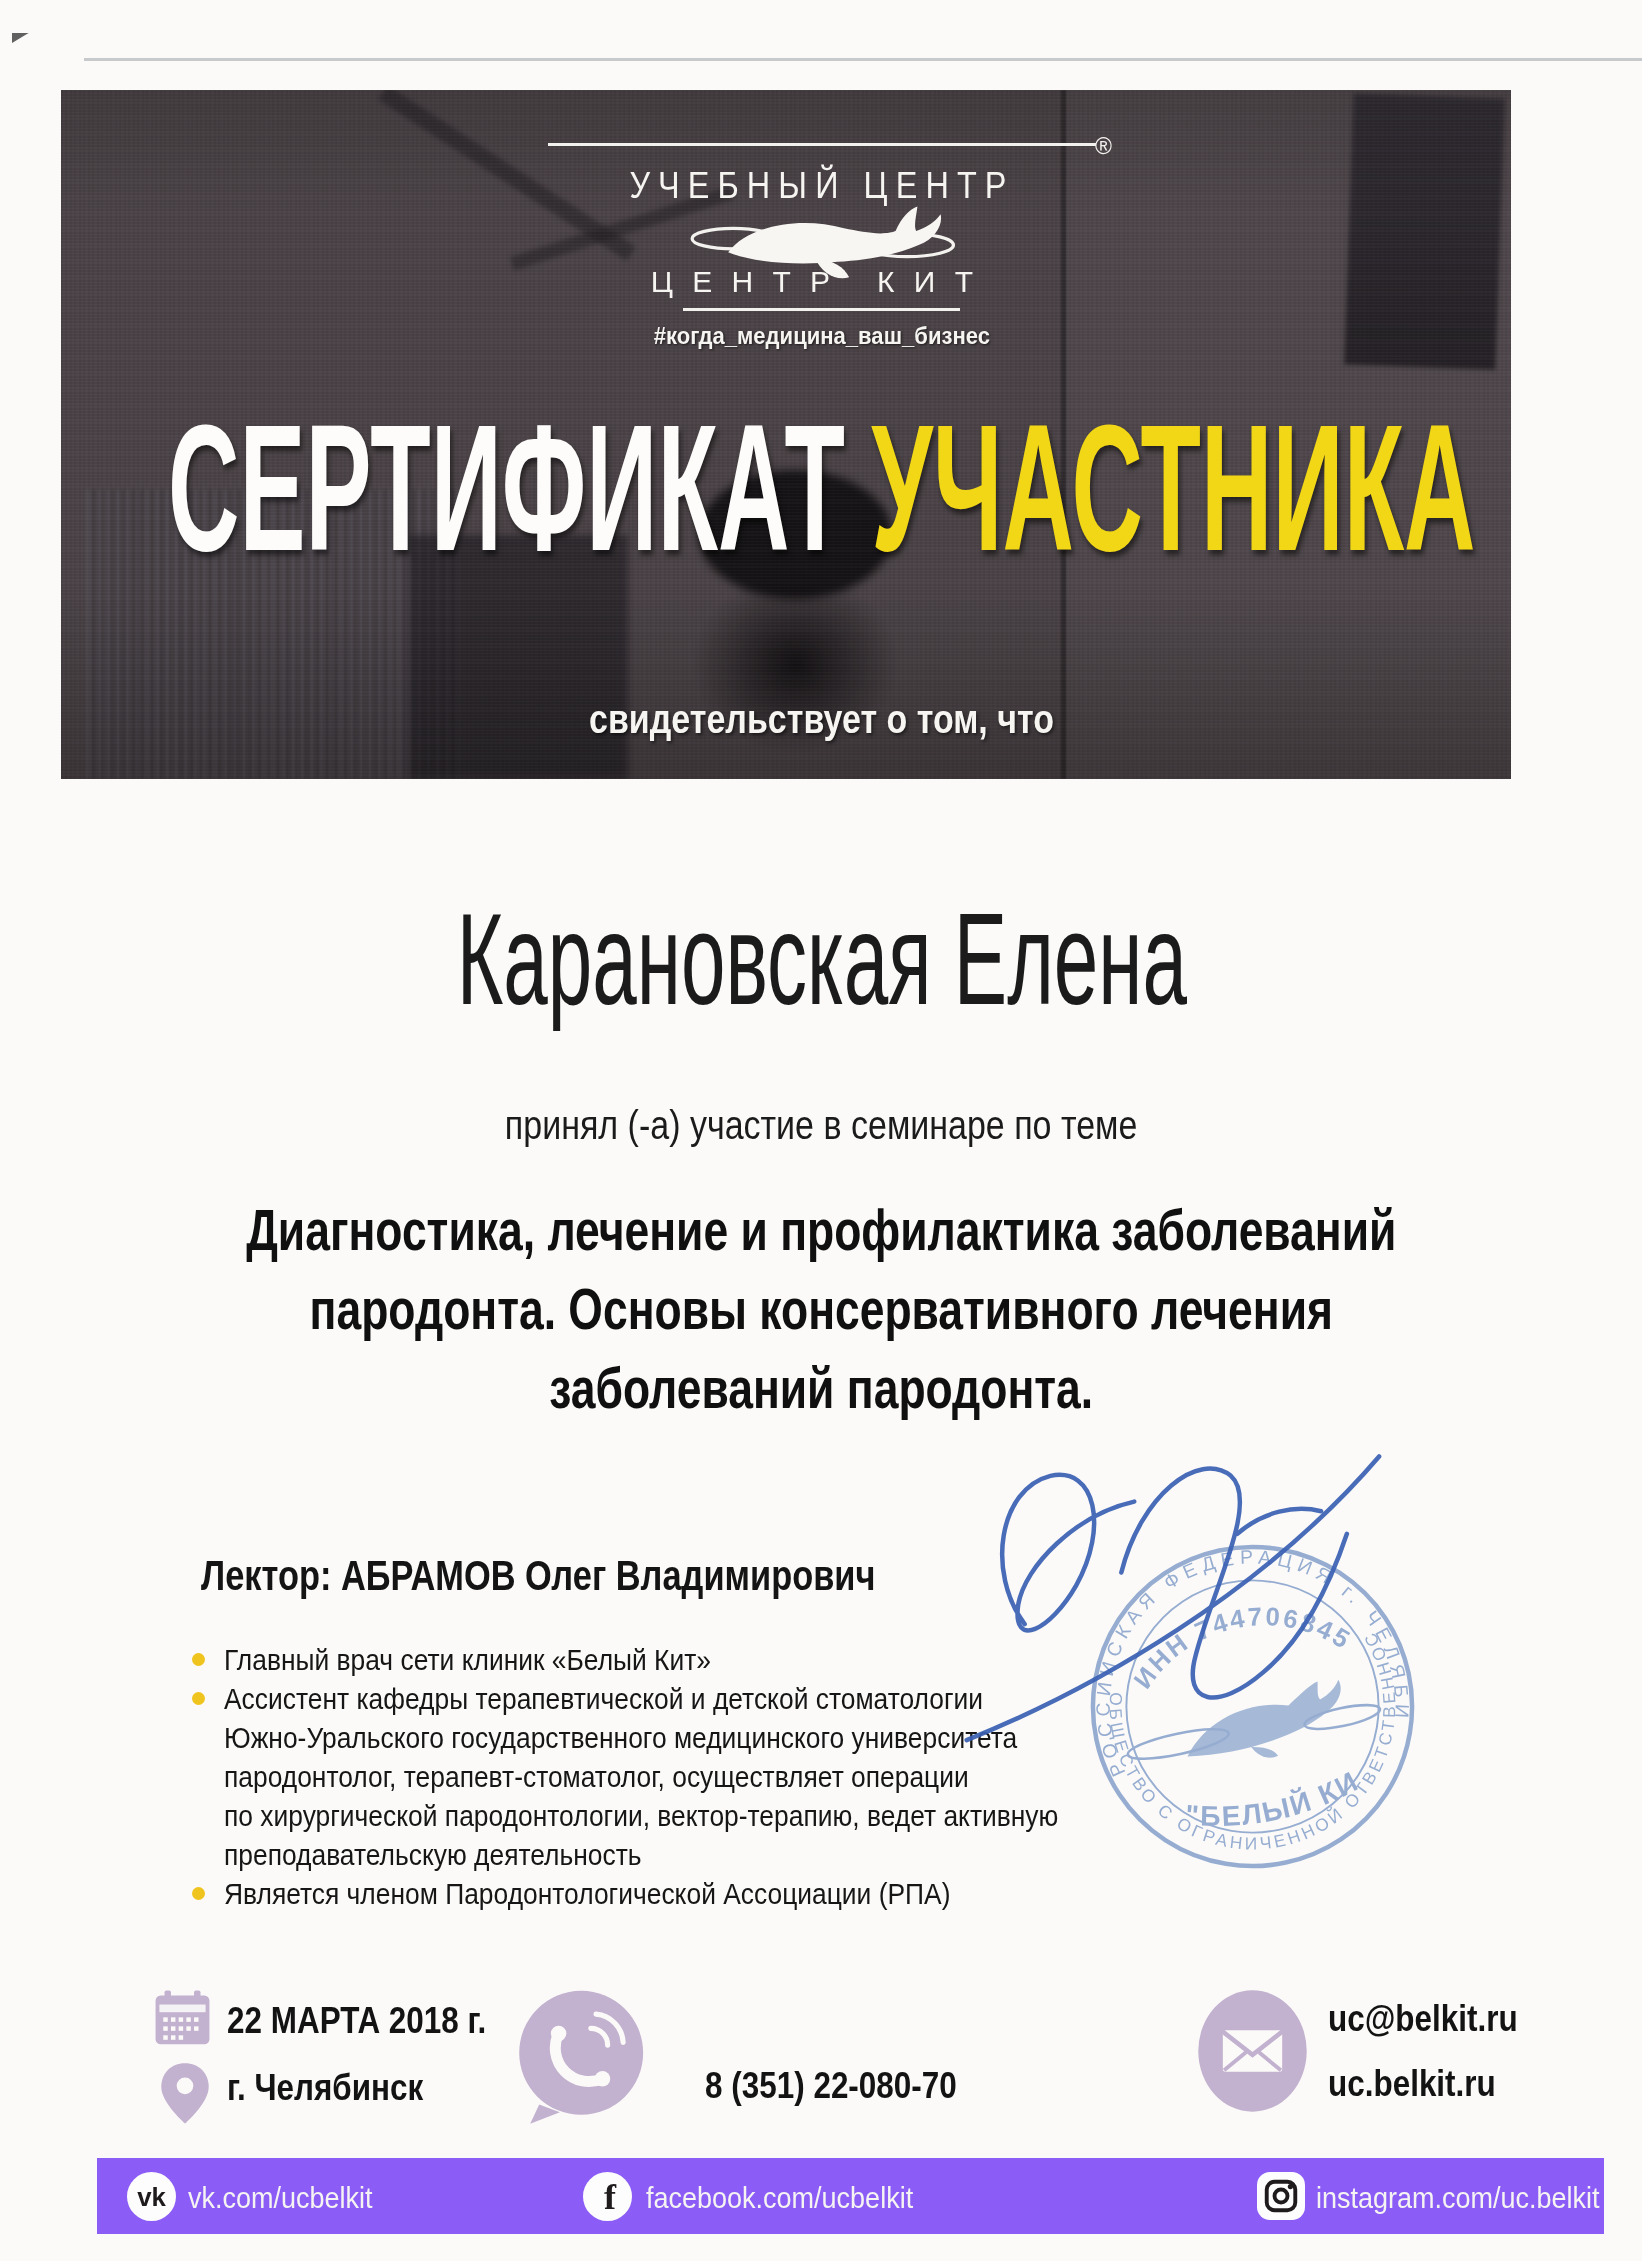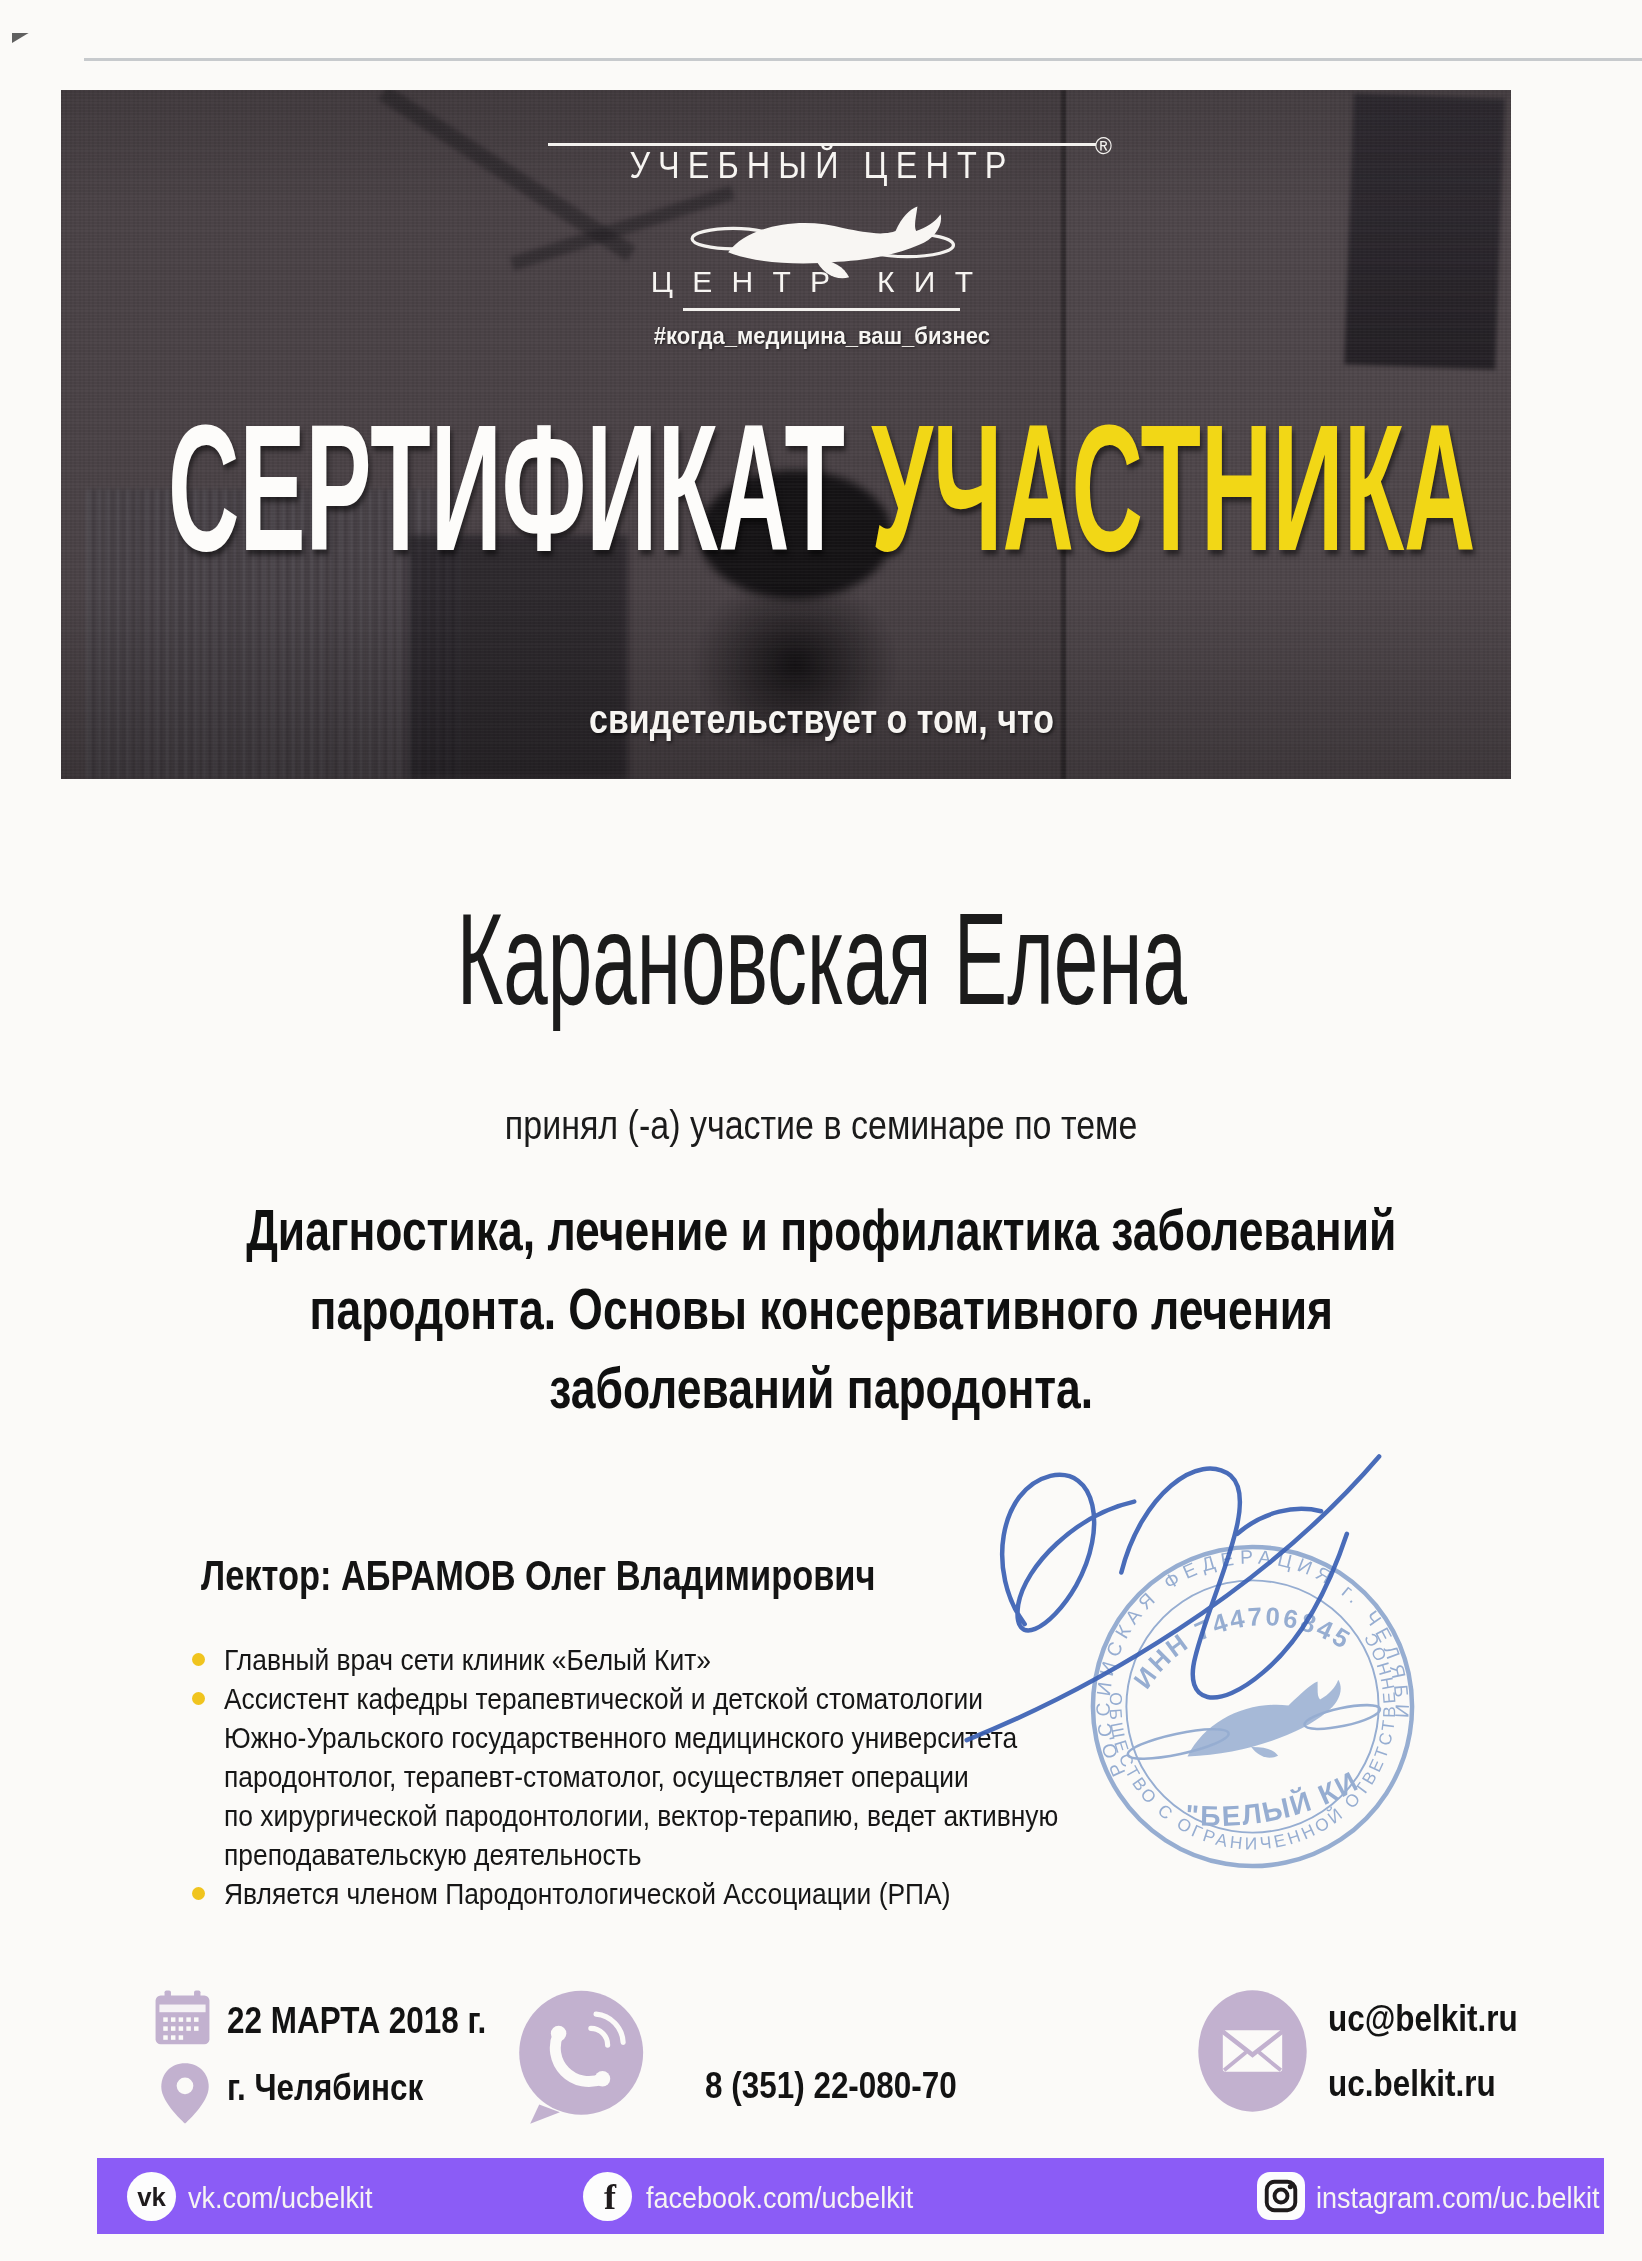--- a/index.html
+++ b/index.html
@@ -89,21 +89,21 @@
     <div class="blob chairbody"></div>
     <div class="blob monitor"></div>
     <div class="grain"></div>
     <div class="vignette"></div>
   </div>
 
   <div class="row" style="top:143px;">
     <div class="logoline" style="width:548px;"></div>
   </div>
   <div class="abs hwhite regmark" style="left:1095px;top:133px;">®</div>
-  <div class="row" style="top:145px;">
+  <div class="row" style="top:165px;">
     <span class="sqz c90 hwhite logo-top">УЧЕБНЫЙ ЦЕНТР</span>
   </div>
   <div class="row" style="top:191px;">
     <svg width="277" height="103" viewBox="0 0 430 160">
       <ellipse cx="78" cy="74" rx="64" ry="16" fill="none" stroke="#f4f2ef" stroke-width="5"></ellipse>
       <ellipse cx="348" cy="84" rx="72" ry="18" fill="none" stroke="#f4f2ef" stroke-width="5"></ellipse>
       <path fill="#f8f6f3" d="M70 95 C100 55 180 38 250 58 C280 64 310 70 330 62 C340 40 352 28 364 24
         C362 40 358 54 362 62 C376 58 392 48 400 36 C404 52 392 74 366 84 C330 100 280 108 240 110
         C180 116 110 112 70 95 Z"></path>
       <path fill="#f8f6f3" d="M205 104 C215 128 238 140 258 134 C250 118 234 108 205 104 Z"></path>

